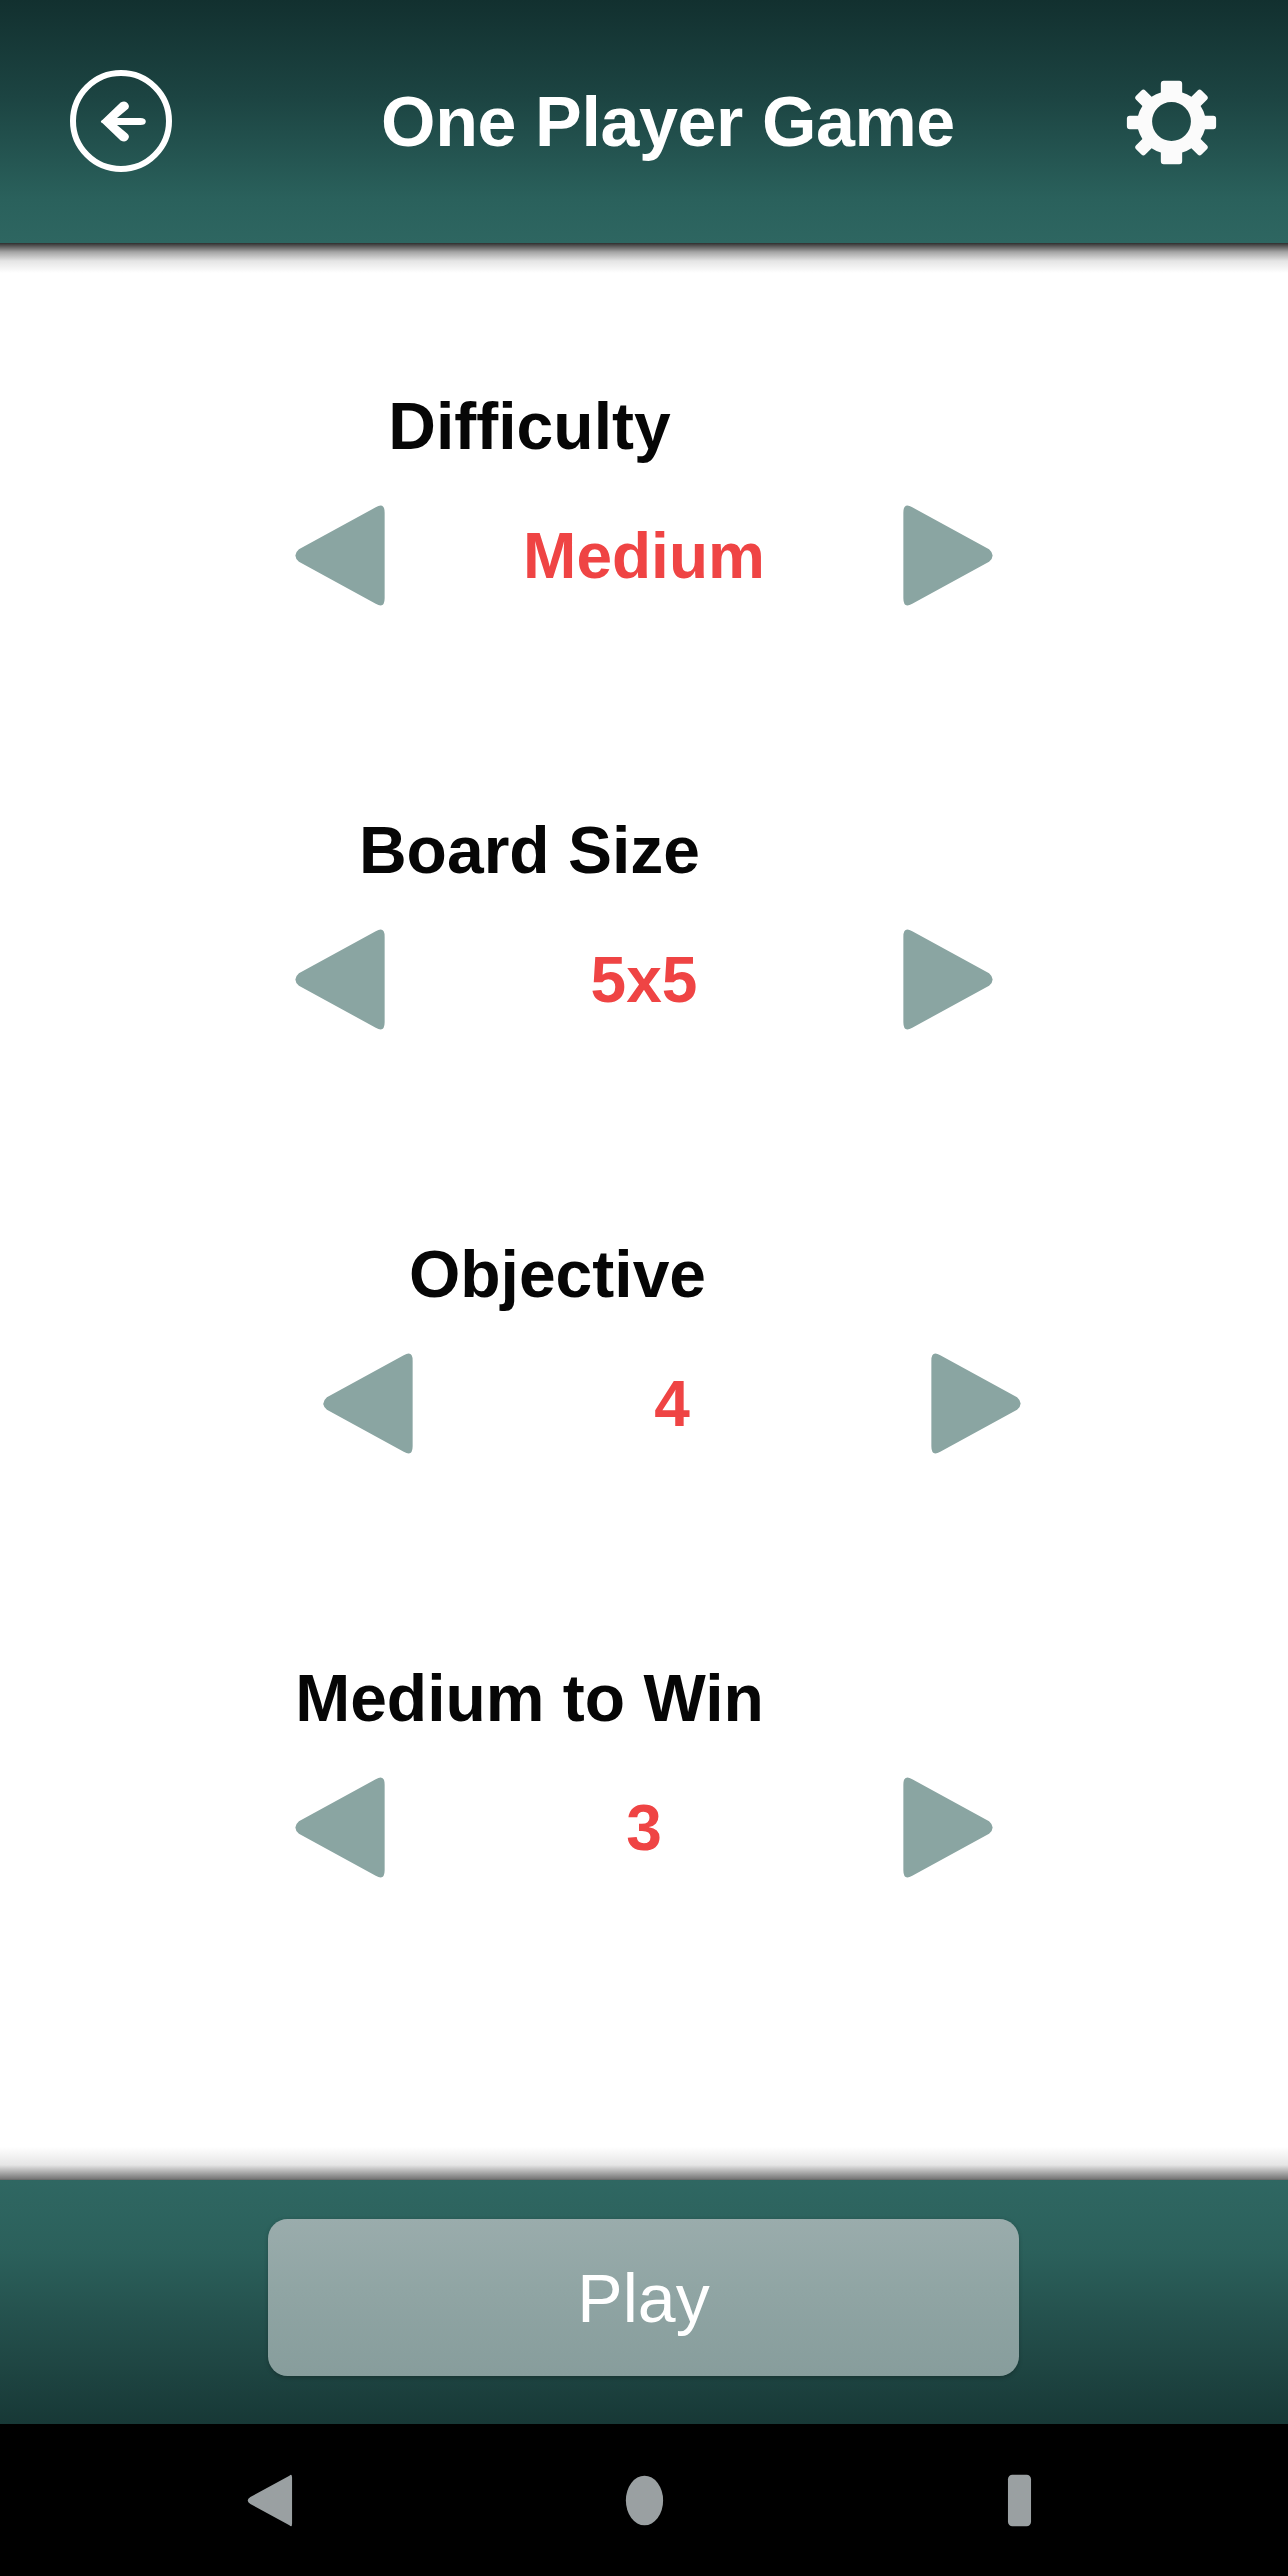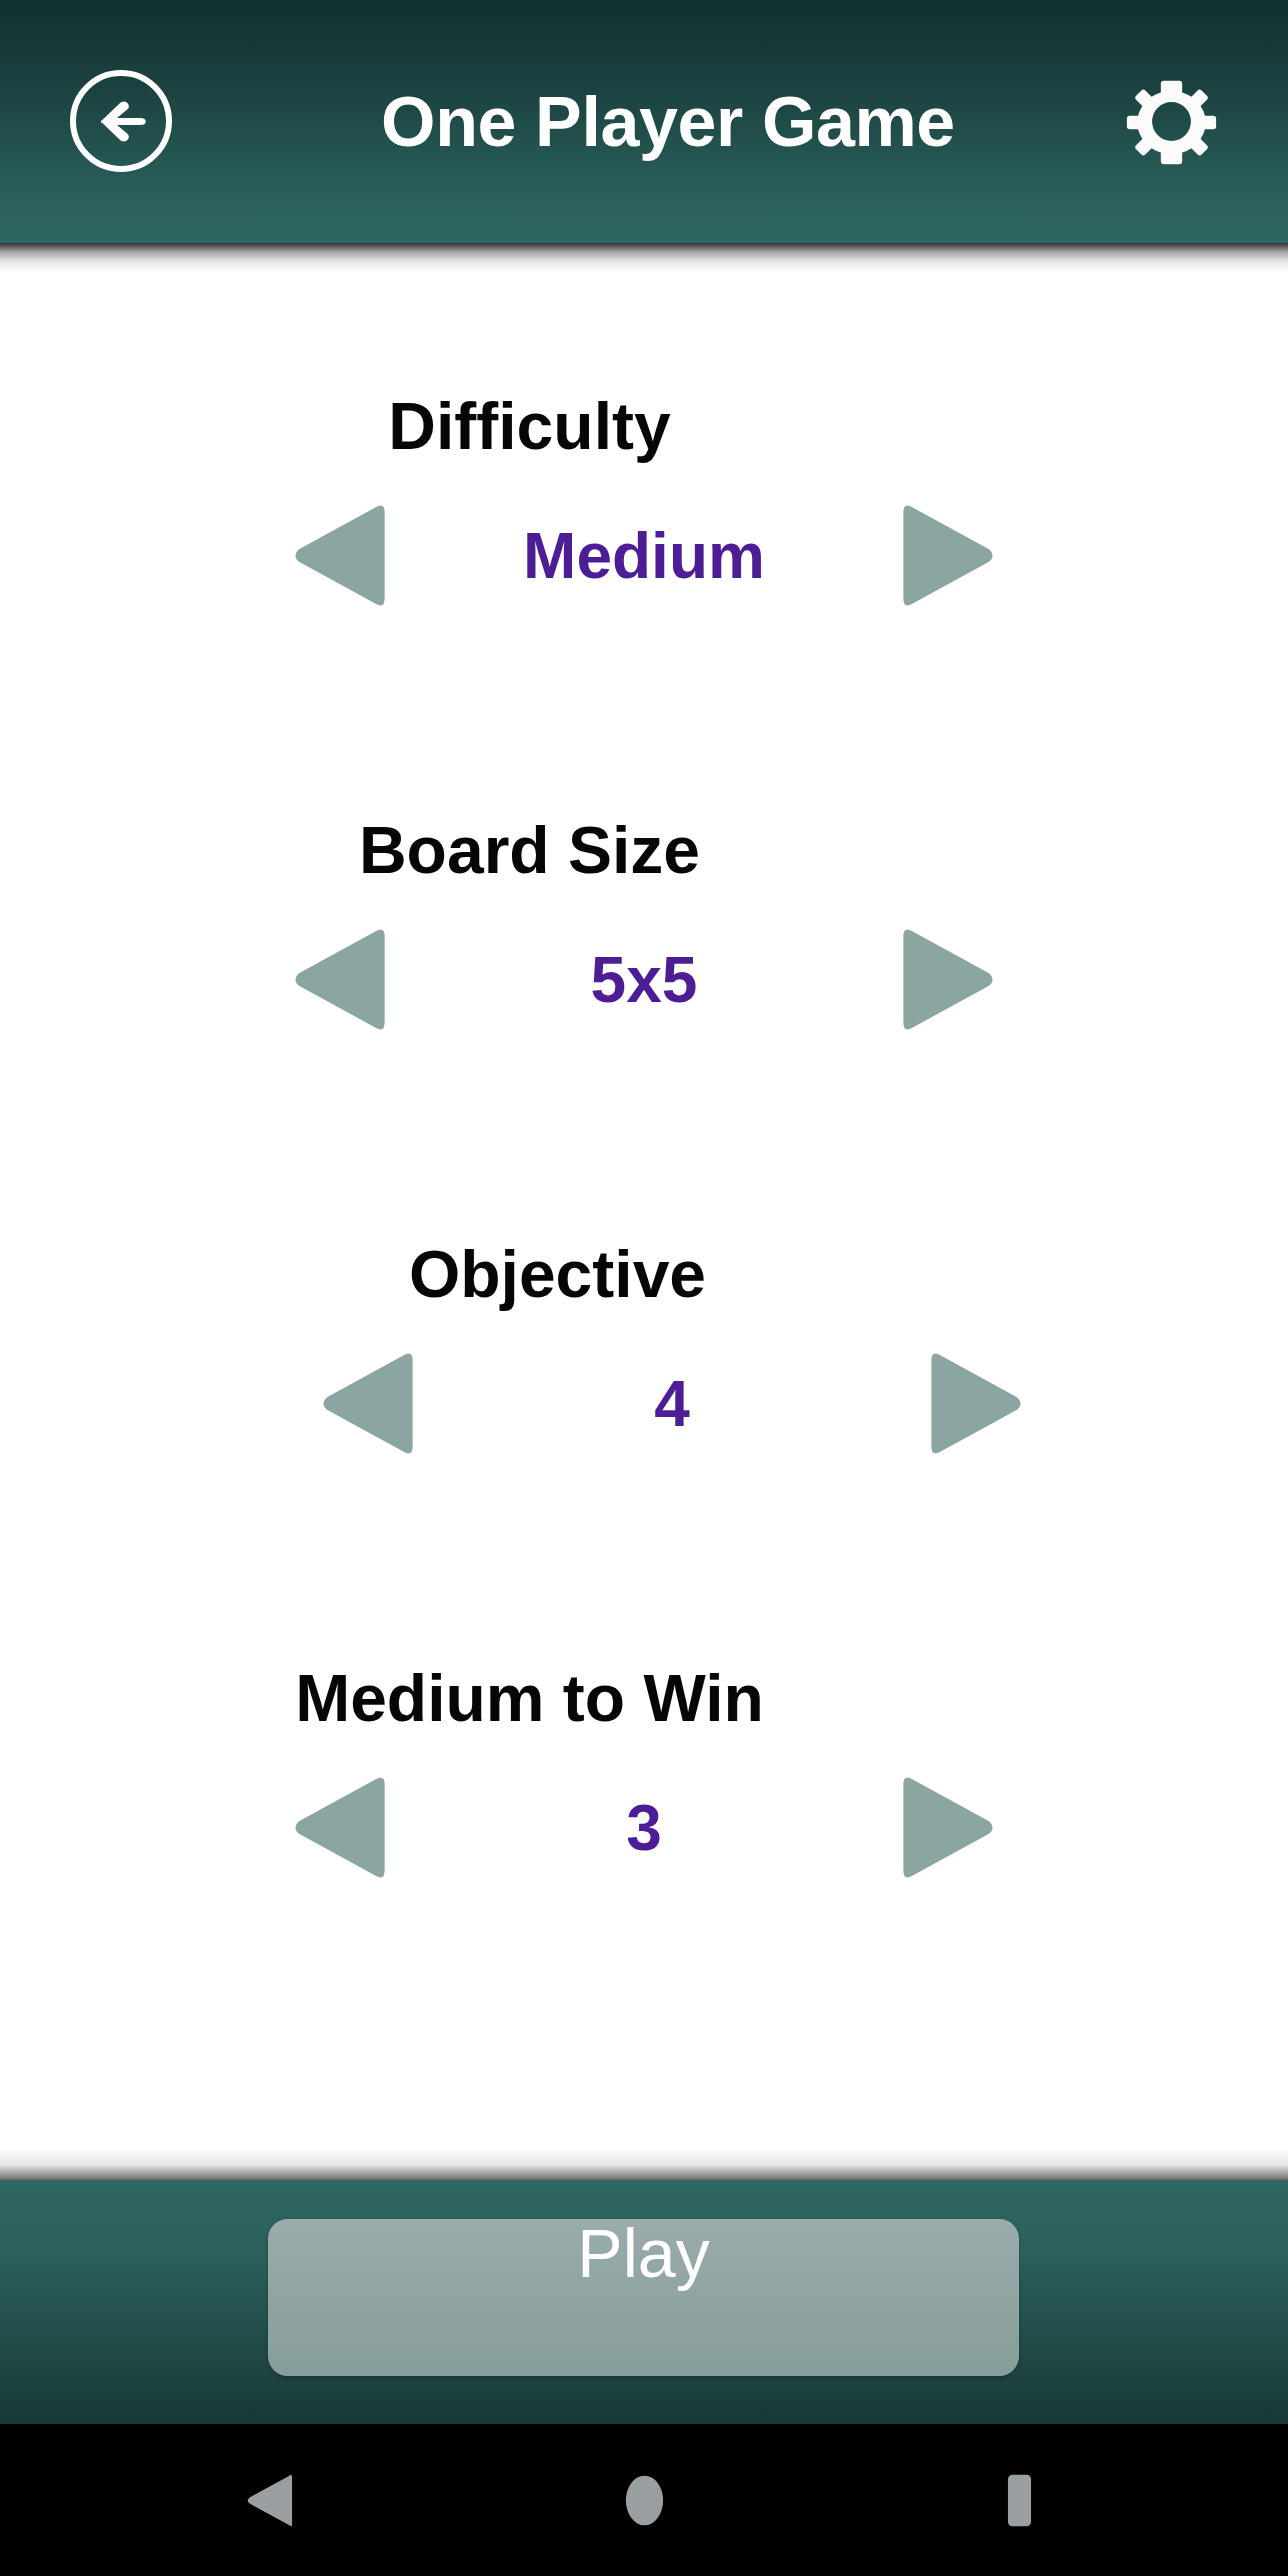--- a/index.html
+++ b/index.html
@@ -119,21 +119,21 @@
   }
   .setting-value {
     position: absolute;
     left: 0;
     top: 0;
     width: 1288px;
     height: 111px;
     display: flex;
     align-items: center;
     justify-content: center;
-    color: #4c1d95;
+    color: #ef4444;
     font-size: 64px;
     font-weight: bold;
     line-height: 1;
     white-space: nowrap;
   }
 
   .arrow {
     position: absolute;
     top: 0;
     width: 100px;
@@ -165,21 +165,21 @@
   }
   #play-button {
     position: absolute;
     left: 268px;
     top: 39px;
     width: 751px;
     height: 157px;
     border-radius: 19.7px;
     background: linear-gradient(to bottom, #9aacac 0%, #90a5a4 45%, #879d9c 100%);
     display: flex;
-    align-items: flex-start;
+    align-items: center;
     justify-content: center;
     box-shadow: 0 1.8px 4.5px rgba(0,0,0,0.22);
   }
   #play-label {
     color: #ffffff;
     font-size: 68px;
     font-weight: normal;
     line-height: 1;
     white-space: nowrap;
   }

